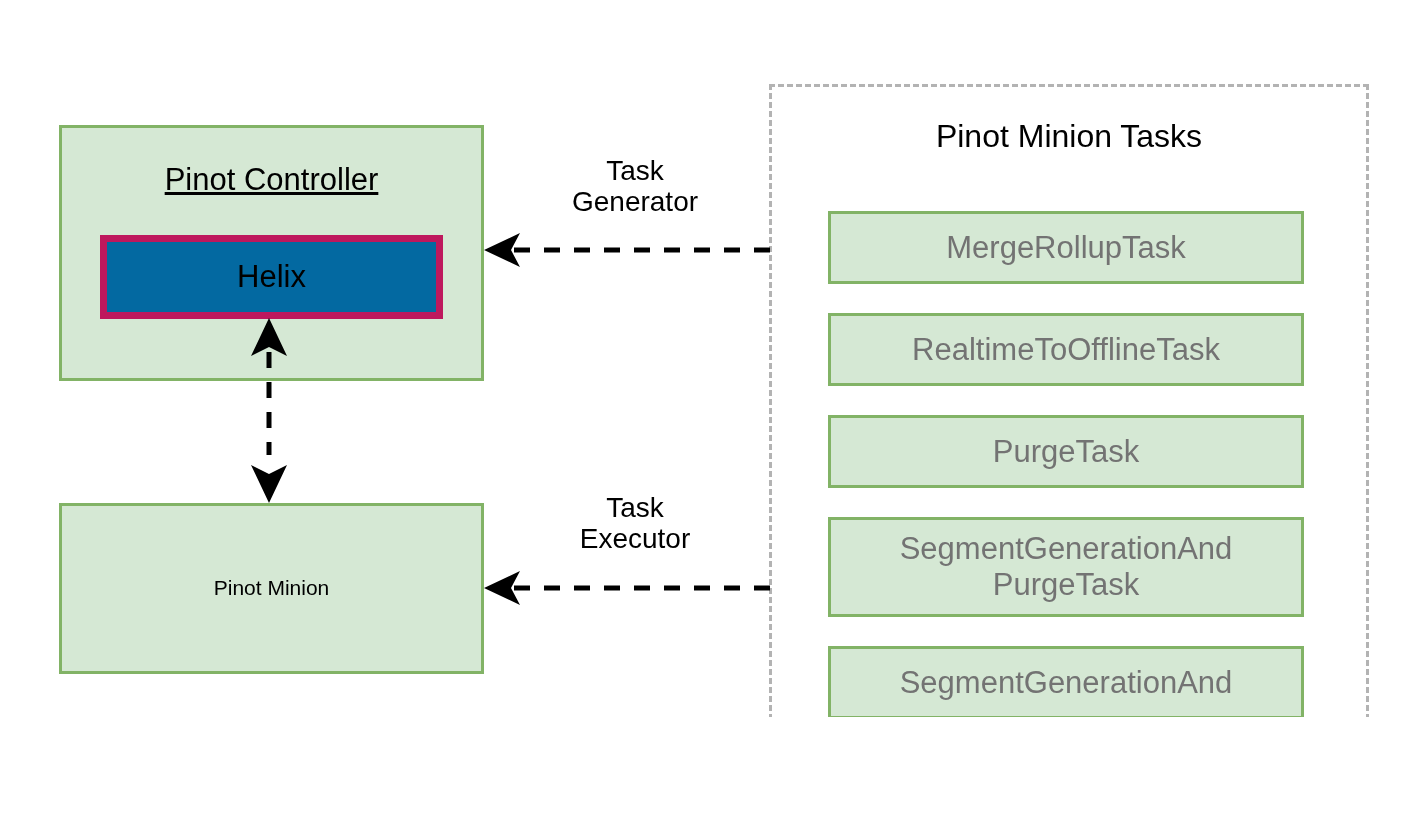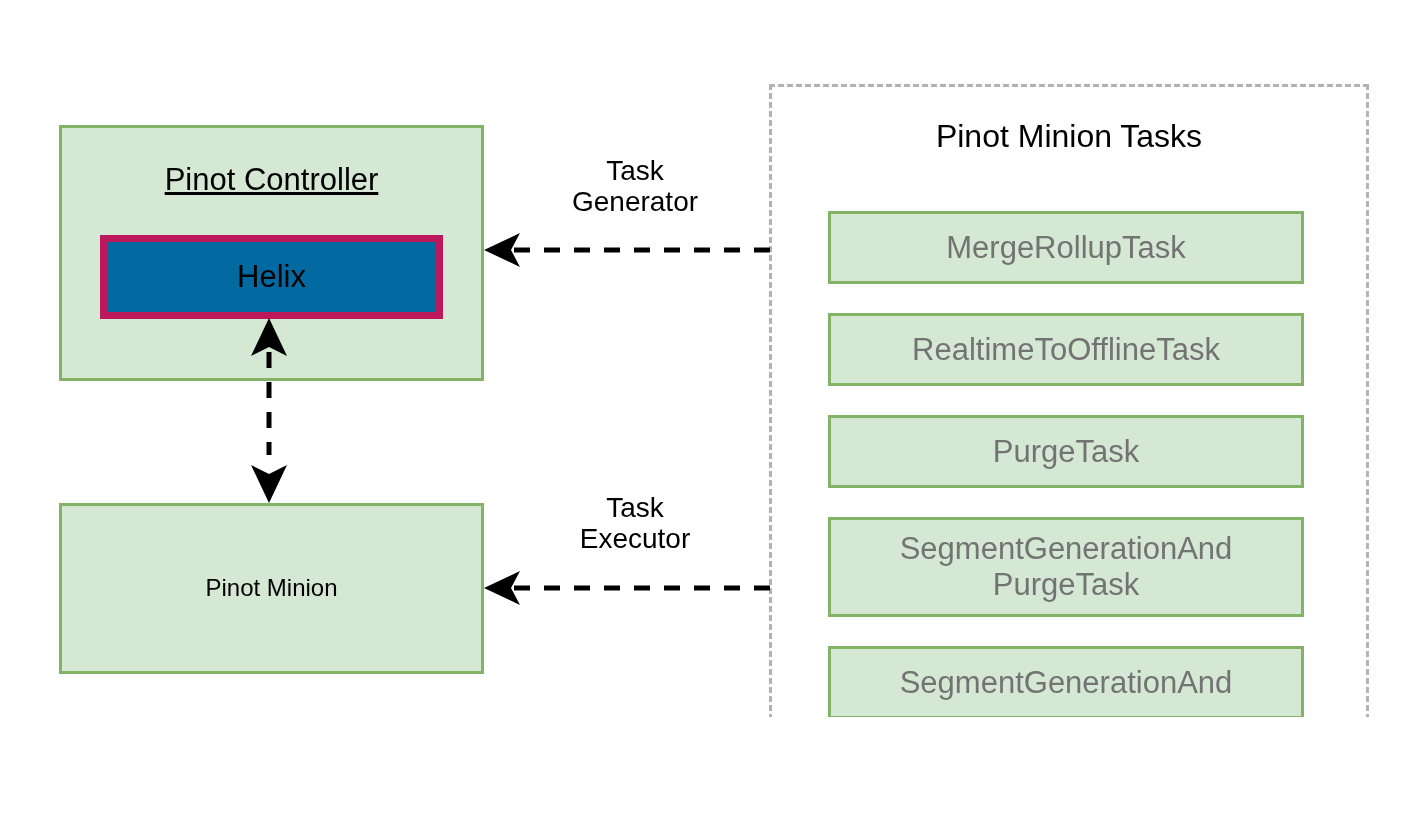--- a/index.html
+++ b/index.html
@@ -61,21 +61,21 @@
     width: 343px;
     height: 84px;
     font-size: 31px;
   }
 
   #minion-box {
     left: 59px;
     top: 503px;
     width: 425px;
     height: 171px;
-    font-size: 24px;
+    font-size: 21px;
   }
 
   
   #tasks-group {
     position: absolute;
     left: 769px;
     top: 84px;
     width: 600px;
     height: 672px;
     box-sizing: border-box;

